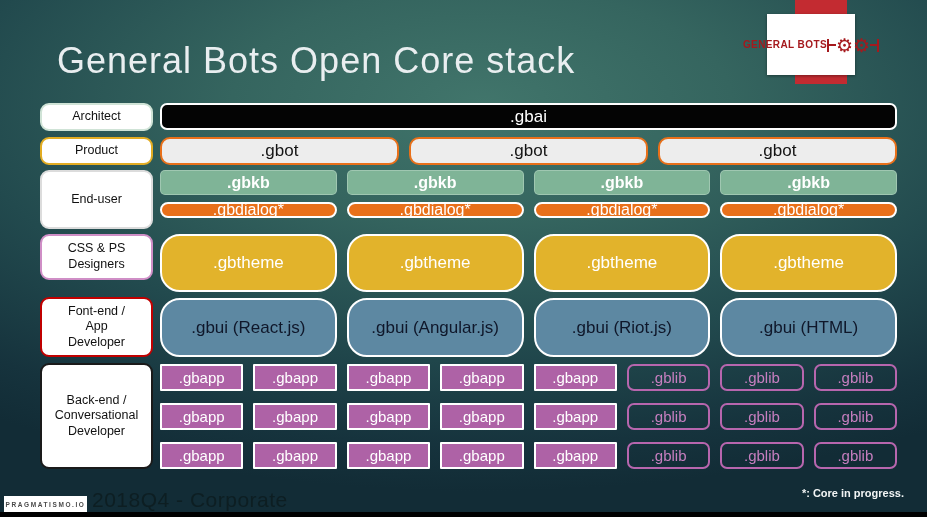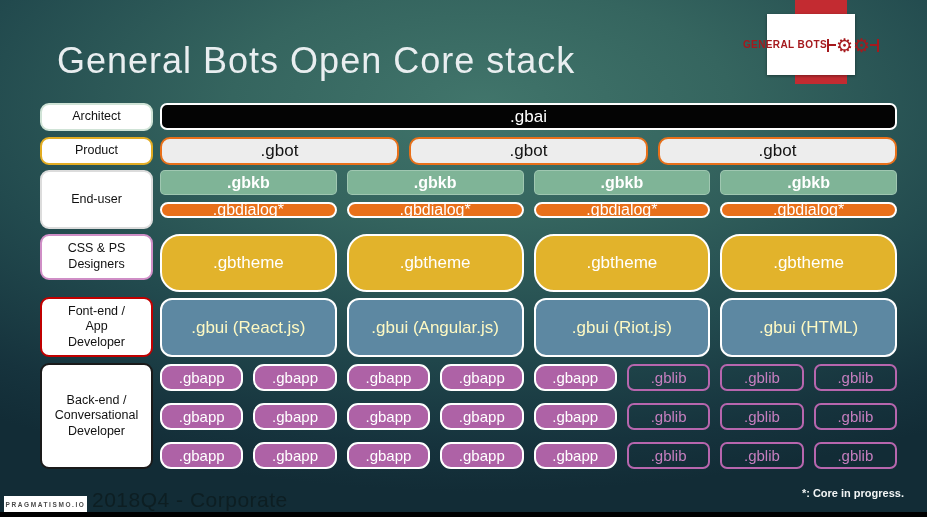--- a/index.html
+++ b/index.html
@@ -47,26 +47,26 @@
   }
   .row-gbot{top:137px;height:28px;}
   .cell-gbot{background:#ededed;border:2px solid #e8701a;border-radius:10px;color:#141414;font-size:17px;}
   .row-gbkb{top:170px;height:25px;font-weight:bold;}
   .cell-gbkb{background:#7fb497;border:1px solid rgba(255,255,255,.25);border-radius:5px;color:#fff;font-size:16px;}
   .row-gbdialog{top:202px;height:16px;}
   .cell-gbdialog{background:#e8701a;border:2px solid #ffffff;border-radius:8px;color:#fff;font-size:16px;}
   .row-gbtheme{top:234px;height:58px;}
   .cell-gbtheme{background:#e2b32b;border:2px solid #ffffff;border-radius:20px;color:#fff;font-size:17px;}
   .row-gbui{top:298px;height:59px;}
-  .cell-gbui{background:#5d88a2;border:2px solid #ffffff;border-radius:12px;color:#fef9c3;font-size:17px;}
+  .cell-gbui{background:#5d88a2;border:2px solid #ffffff;border-radius:20px;color:#0f172a;font-size:17px;}
   .backend-row{height:27px;}
   .row-backend-0{top:364px;}
   .row-backend-1{top:403px;}
   .row-backend-2{top:442px;}
-  .cell-gbapp{background:#ae62a6;border:2px solid #ffffff;border-radius:11px;color:#fff;font-size:15px;}
+  .cell-gbapp{background:#ae62a6;border:2px solid #ffffff;border-radius:1px;color:#fff;font-size:15px;}
   .cell-gblib{background:transparent;border:2px solid #b766ae;border-radius:7px;color:#c77fc0;font-size:15px;}
   
   .brand-box{
     position:absolute;left:4px;top:496px;width:83px;height:17px;background:#fff;
     display:flex;align-items:center;justify-content:center;
     font-size:6.5px;font-weight:bold;letter-spacing:1.6px;color:#4a4a4a;white-space:nowrap;
   }
   .edition{position:absolute;left:92px;top:488px;font-size:21px;color:rgba(12,28,32,.88);letter-spacing:.5px;}
   .wip-note{position:absolute;right:23px;top:487px;font-size:11px;font-weight:600;color:#f2f5f5;}
   .bottom-bar{position:absolute;left:0;right:0;bottom:0;height:5px;background:#000;}

